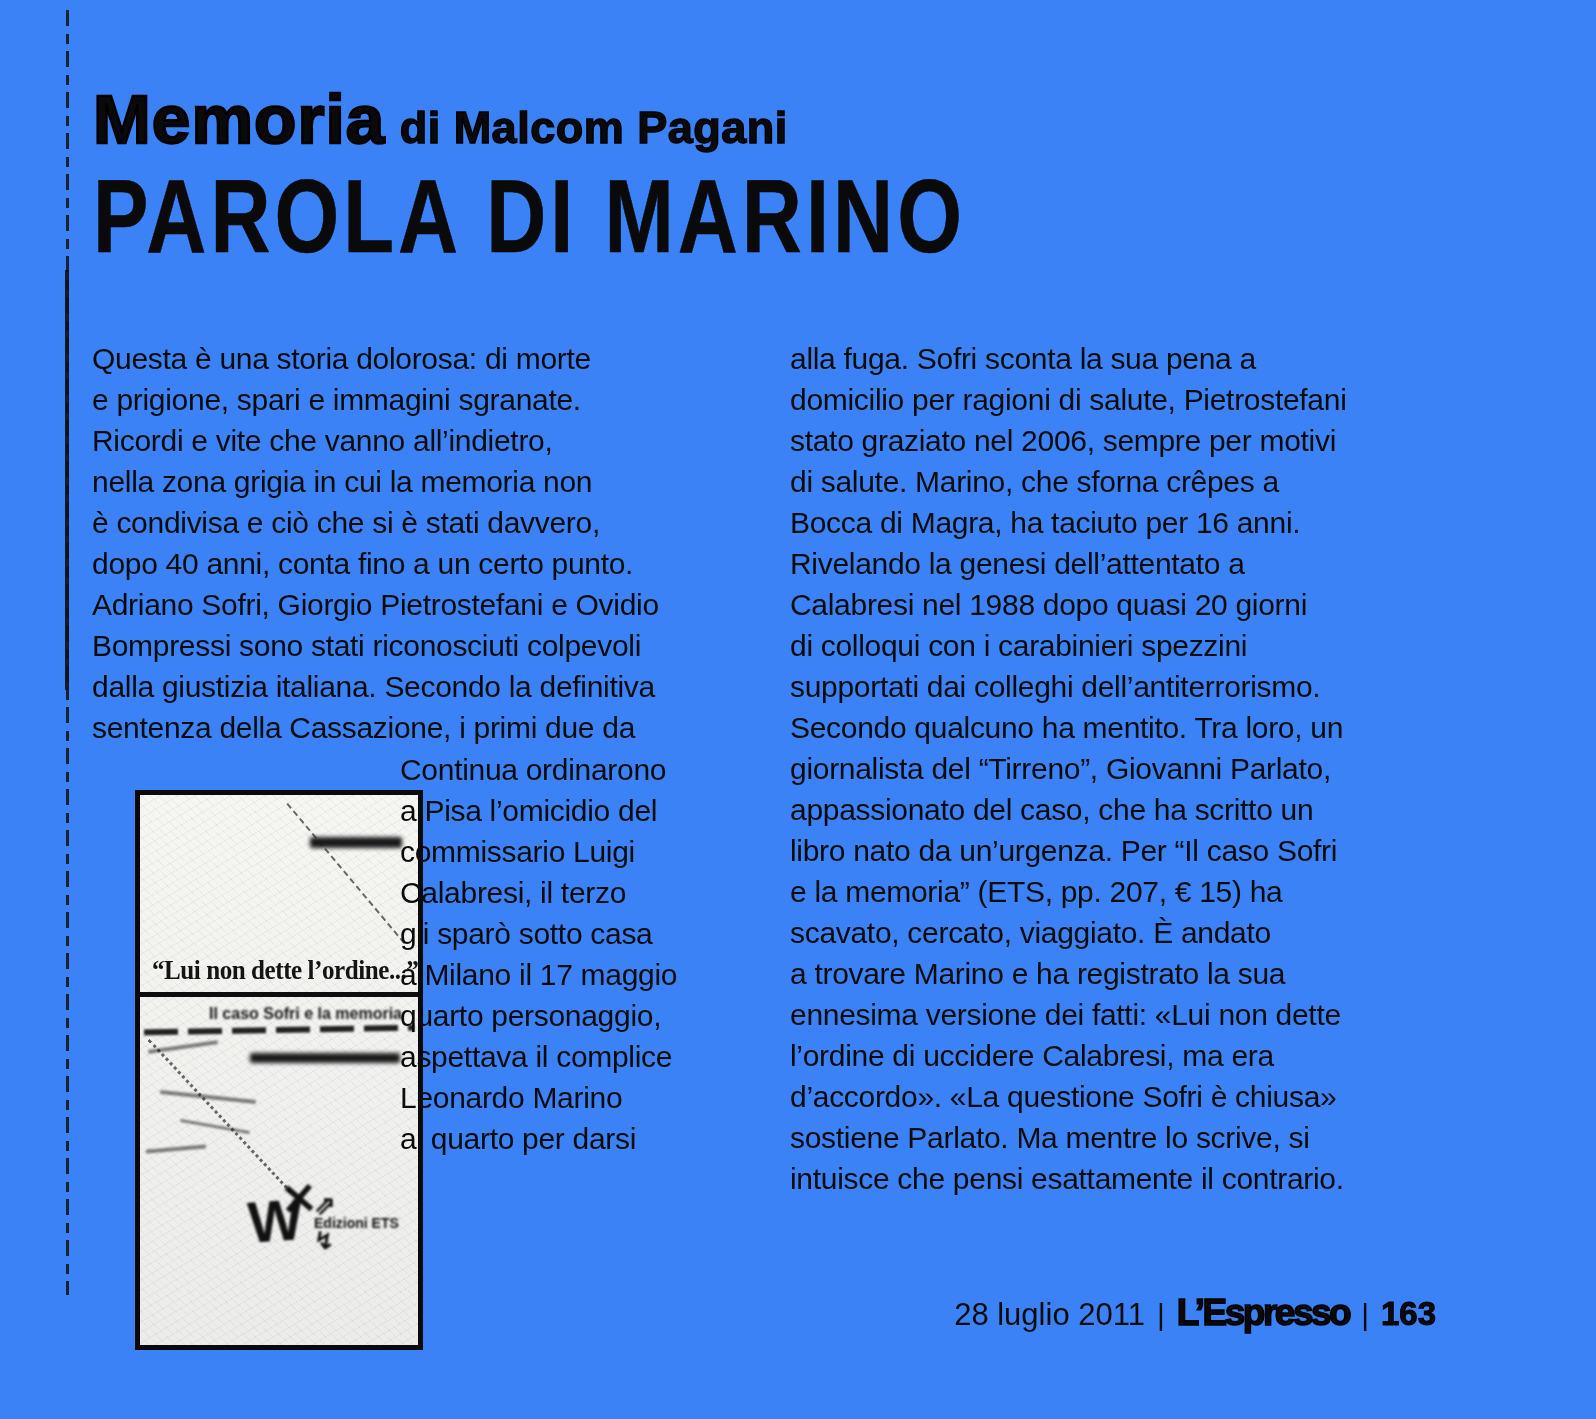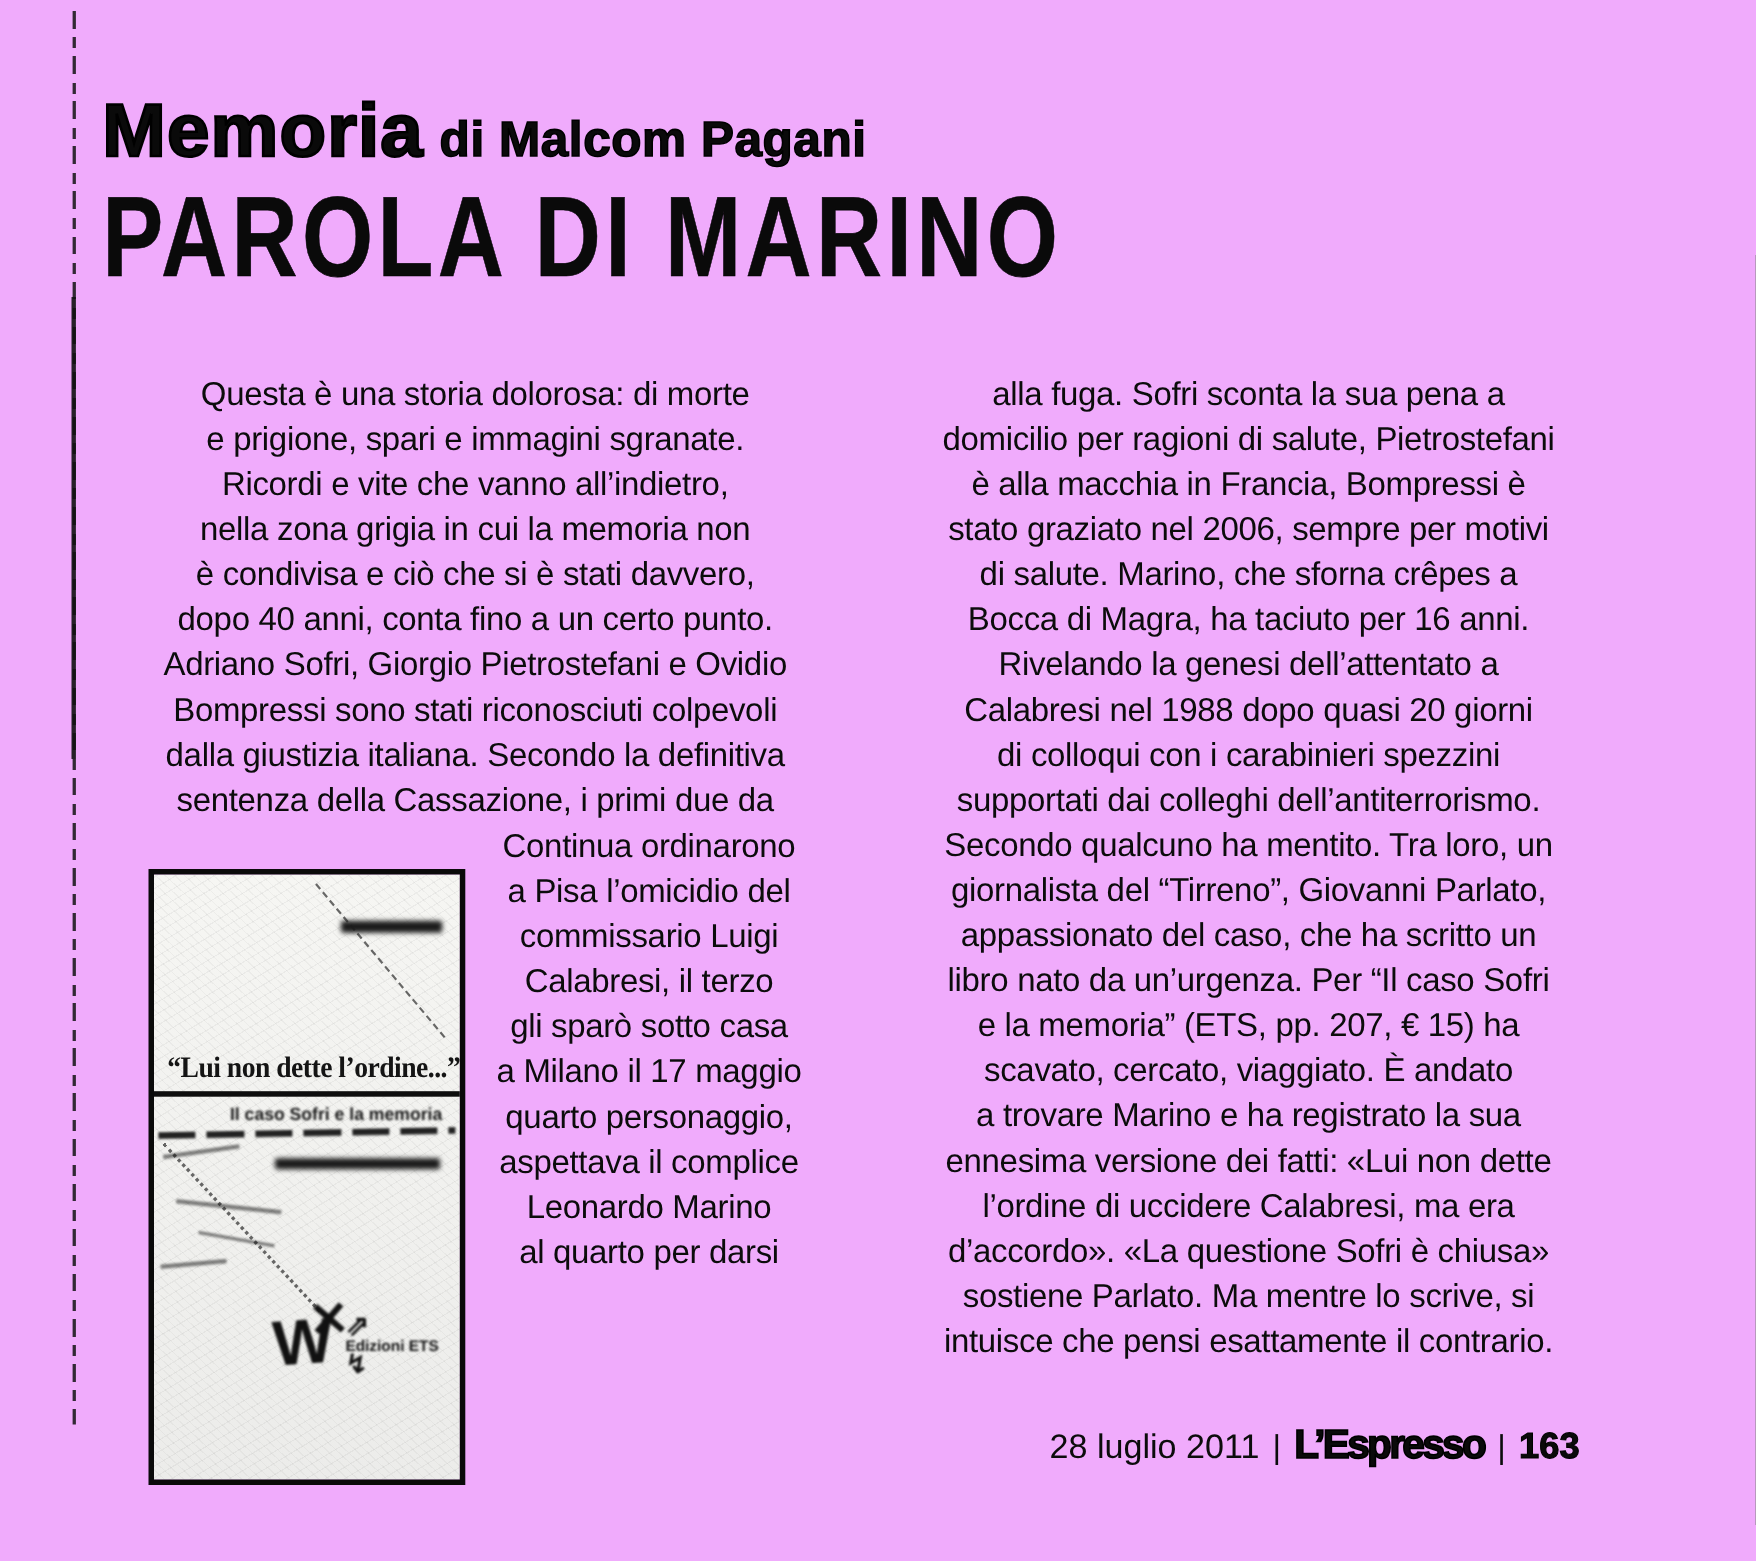--- a/index.html
+++ b/index.html
@@ -1,36 +1,36 @@
 <!DOCTYPE html>
 <html><head>
 <meta charset="utf-8">
 <style>
   html,body{margin:0;padding:0;background:#888;}
-  .page{position:relative;width:1596px;height:1419px;background:#f0abfc;overflow:hidden;
+  .page{position:relative;width:1596px;height:1419px;background:#3b82f6;overflow:hidden;
         font-family:"Liberation Sans",sans-serif;color:#0a0a0a;}
 
   
   .margin-rule{position:absolute;left:66px;top:10px;width:3px;height:1285px;
     background:repeating-linear-gradient(to bottom,#111 0 16px,transparent 16px 24px,#111 24px 34px,transparent 34px 41px);
     opacity:.85;}
   .margin-rule-heavy{position:absolute;left:65px;top:270px;width:4px;height:420px;background:#111;opacity:.9;}
 
   
   .header{position:absolute;left:93px;top:80px;}
   .kicker-row{display:flex;align-items:baseline;gap:20px;white-space:nowrap;}
   .kicker{font-size:68px;font-weight:700;letter-spacing:1px;-webkit-text-stroke:2.4px #000;
           transform:scaleX(1.02);transform-origin:left bottom;}
   .byline{font-size:45px;font-weight:700;-webkit-text-stroke:1.4px #000;letter-spacing:0.5px;}
   .headline{margin:0;margin-top:6px;font-size:104px;font-weight:700;line-height:1;
             letter-spacing:5px;transform:scaleX(0.8);transform-origin:left top;white-space:nowrap;
             -webkit-text-stroke:0.5px #000;}
 
   
-  .textcol{position:absolute;font-size:30px;line-height:41px;letter-spacing:-0.3px;color:#0c0c0c;text-align:center;}
+  .textcol{position:absolute;font-size:30px;line-height:41px;letter-spacing:-0.3px;color:#0c0c0c;}
   .textcol .tline{white-space:nowrap;}
   .col-left{left:92px;top:338px;width:680px;}
   .col-wrap{left:400px;top:749px;width:380px;}
   .col-right{left:790px;top:338px;width:690px;}
 
   
   .book{position:absolute;left:96px;top:790px;width:288px;height:560px;
         border:5px solid #0a0a0a;box-sizing:border-box;
         background:
           repeating-linear-gradient(43deg,rgba(0,0,0,0.035) 0 1px,transparent 1px 6px),
@@ -139,21 +139,20 @@
       <div class="tline">quarto personaggio,</div>
       <div class="tline">aspettava il complice</div>
       <div class="tline">Leonardo Marino</div>
       <div class="tline">al quarto per darsi</div>
     </div>
 
   <div class="textcol col-right">
 
   <div class="tline">alla fuga. Sofri sconta la sua pena a</div>
       <div class="tline">domicilio per ragioni di salute, Pietrostefani</div>
-      <div class="tline">è alla macchia in Francia, Bompressi è</div>
       <div class="tline">stato graziato nel 2006, sempre per motivi</div>
       <div class="tline">di salute. Marino, che sforna crêpes a</div>
       <div class="tline">Bocca di Magra, ha taciuto per 16 anni.</div>
       <div class="tline">Rivelando la genesi dell’attentato a</div>
       <div class="tline">Calabresi nel 1988 dopo quasi 20 giorni</div>
       <div class="tline">di colloqui con i carabinieri spezzini</div>
       <div class="tline">supportati dai colleghi dell’antiterrorismo.</div>
       <div class="tline">Secondo qualcuno ha mentito. Tra loro, un</div>
       <div class="tline">giornalista del “Tirreno”, Giovanni Parlato,</div>
       <div class="tline">appassionato del caso, che ha scritto un</div>

